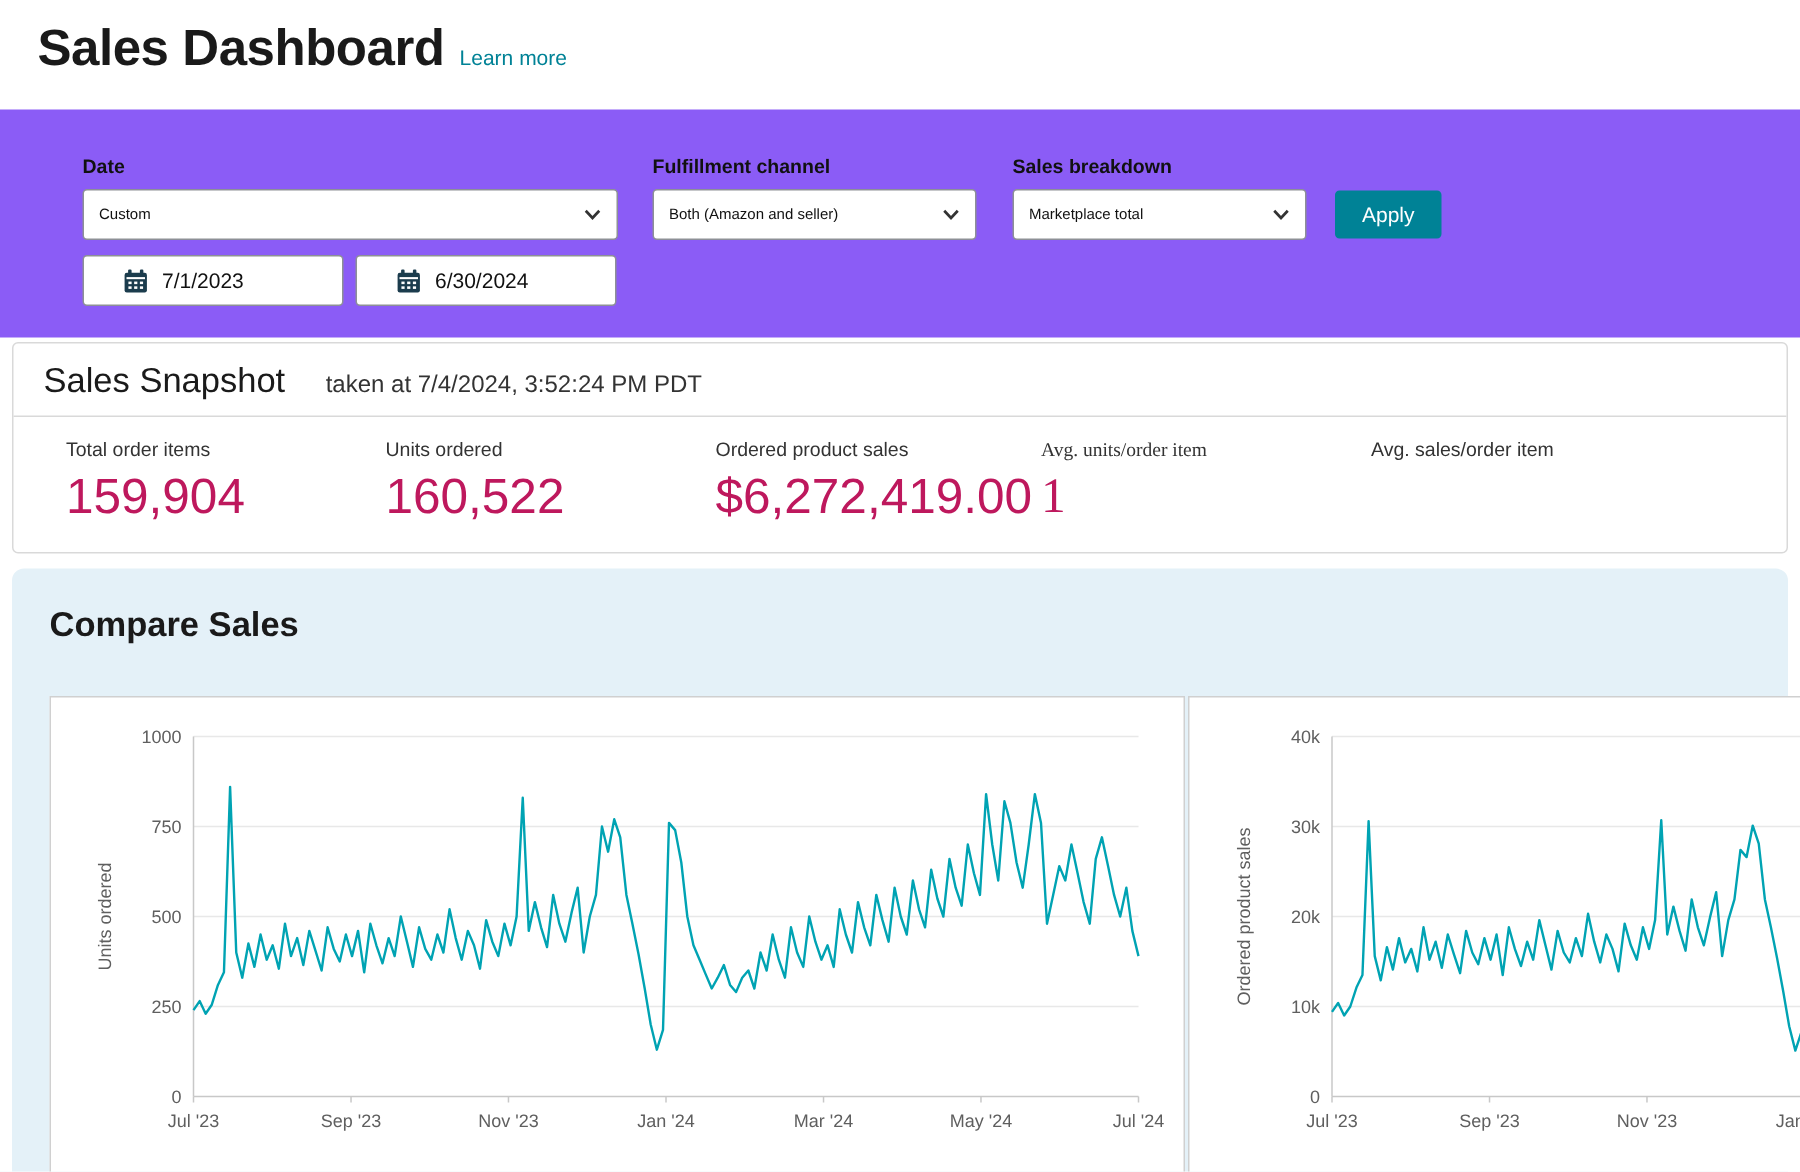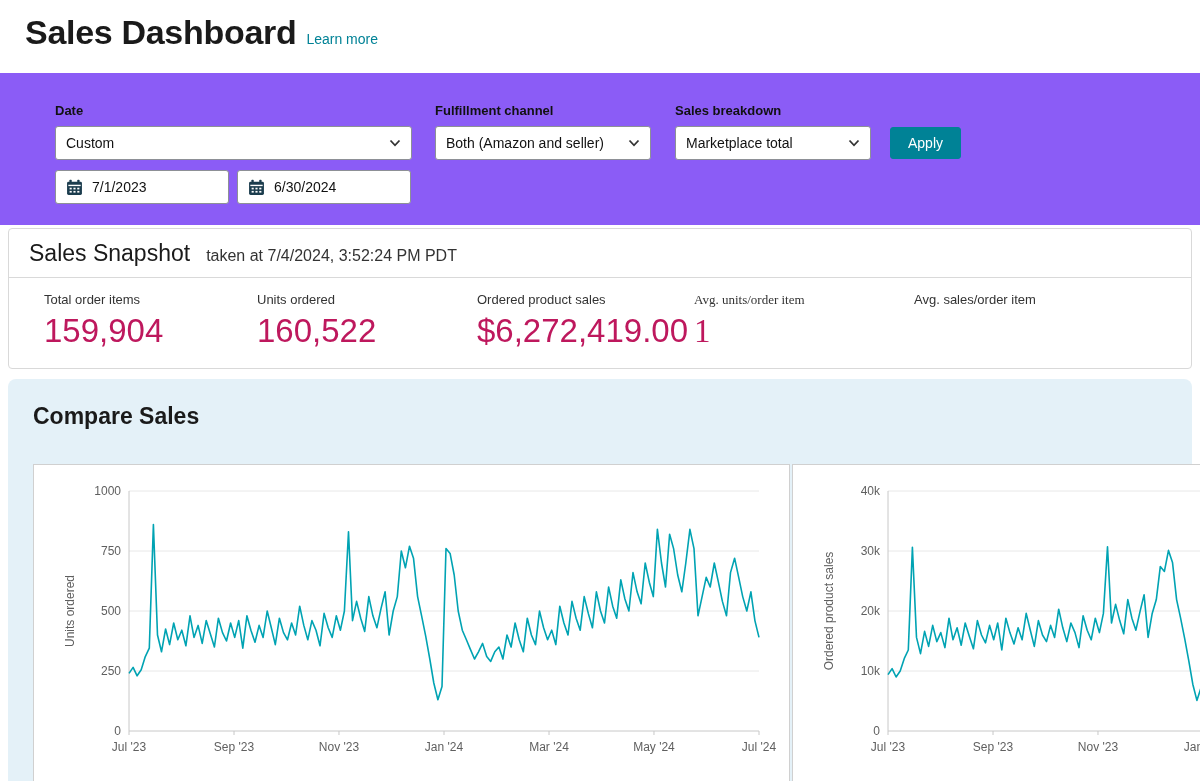--- a/index.html
+++ b/index.html
@@ -9,32 +9,32 @@
   .header { height:73px; padding:13px 0 0 25px; display:flex; align-items:baseline; gap:10px; }
   .page-title { font-size:34px; font-weight:700; color:#1a1a1a; letter-spacing:-0.3px; }
   .learn-more { font-size:14px; color:#008296; text-decoration:none; cursor:pointer; }
 
   .filter-bar { background:#8b5cf6; height:152px; padding:30px 0 0 55px; display:flex; align-items:flex-start; }
   .fg label { display:block; font-size:13px; font-weight:bold; color:#111; margin-bottom:8px; }
   .fg-date { width:357px; margin-right:23px; }
   .fg-breakdown { width:196px; margin-right:19px; }
   .fg-channel { width:216px; margin-right:24px; }
   .select { background:#fff; border:1px solid #8d9096; border-radius:3px; height:32px; width:100%;
-    display:flex; align-items:center; justify-content:space-between; padding:16px 10px; font-size:14px; cursor:pointer; }
+    display:flex; align-items:center; justify-content:space-between; padding:16px 10px; font-size:10px; cursor:pointer; }
   .select .chev { flex:none; margin-left:8px; display:flex; }
   .date-row { display:flex; gap:8px; margin-top:10px; }
   .date-input { width:174px; height:34px; background:#fff; border:1px solid #8d9096; border-radius:3px;
-    display:flex; align-items:center; gap:9px; padding:0 10px; font-size:14px; cursor:text; }
+    display:flex; align-items:center; gap:9px; padding:0 26px; font-size:14px; cursor:text; }
   .date-input svg { flex:none; }
   .apply-btn { margin-top:24px; height:32px; padding:0 17px; background:#008296; color:#fff;
     border:1px solid #008296; border-radius:3px; font-size:14px; cursor:pointer;
     font-family:"Liberation Sans","DejaVu Sans",sans-serif; }
 
   .snapshot { margin:3px 8px 0; background:#fff; border:1px solid #d9d9d9; border-radius:4px; }
-  .snapshot-header { display:flex; align-items:baseline; gap:16px; padding:11px 20px 10px; border-bottom:1px solid #d9d9d9; }
+  .snapshot-header { display:flex; align-items:baseline; gap:27px; padding:11px 20px 10px; border-bottom:1px solid #d9d9d9; }
   .snapshot-title { font-size:23px; font-weight:400; color:#1a1a1a; }
   .snapshot-taken { font-size:16px; color:#333; }
   .stats { display:flex; padding:14px 0 18px 35px; }
   .stat { padding-right:10px; }
   .stat:nth-child(1){ width:213px; } .stat:nth-child(2){ width:220px; }
   .stat:nth-child(3){ width:217px; } .stat:nth-child(4){ width:220px;font-family:Liberation Serif, serif; }
   .stat-label { font-size:13px; color:#333; margin-bottom:5px; }
   .stat-value { font-size:33px; color:#be185d; }
 
   .compare { margin:10px 8px 0; background:#e4f1f8; border-radius:8px; padding:24px 0 0 25px; height:420px; }

